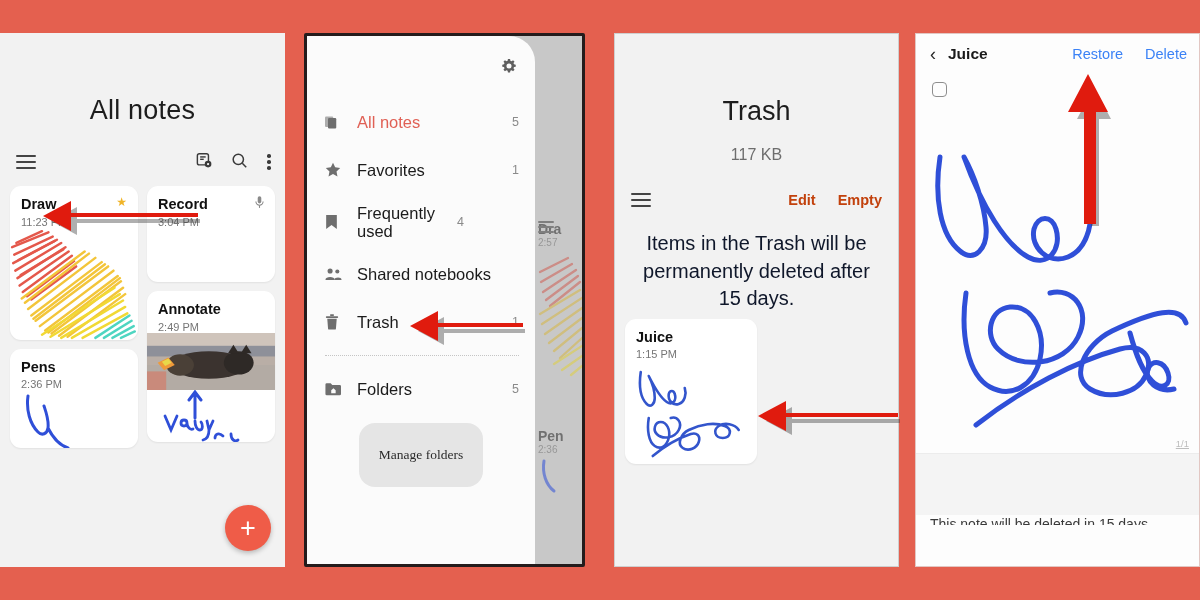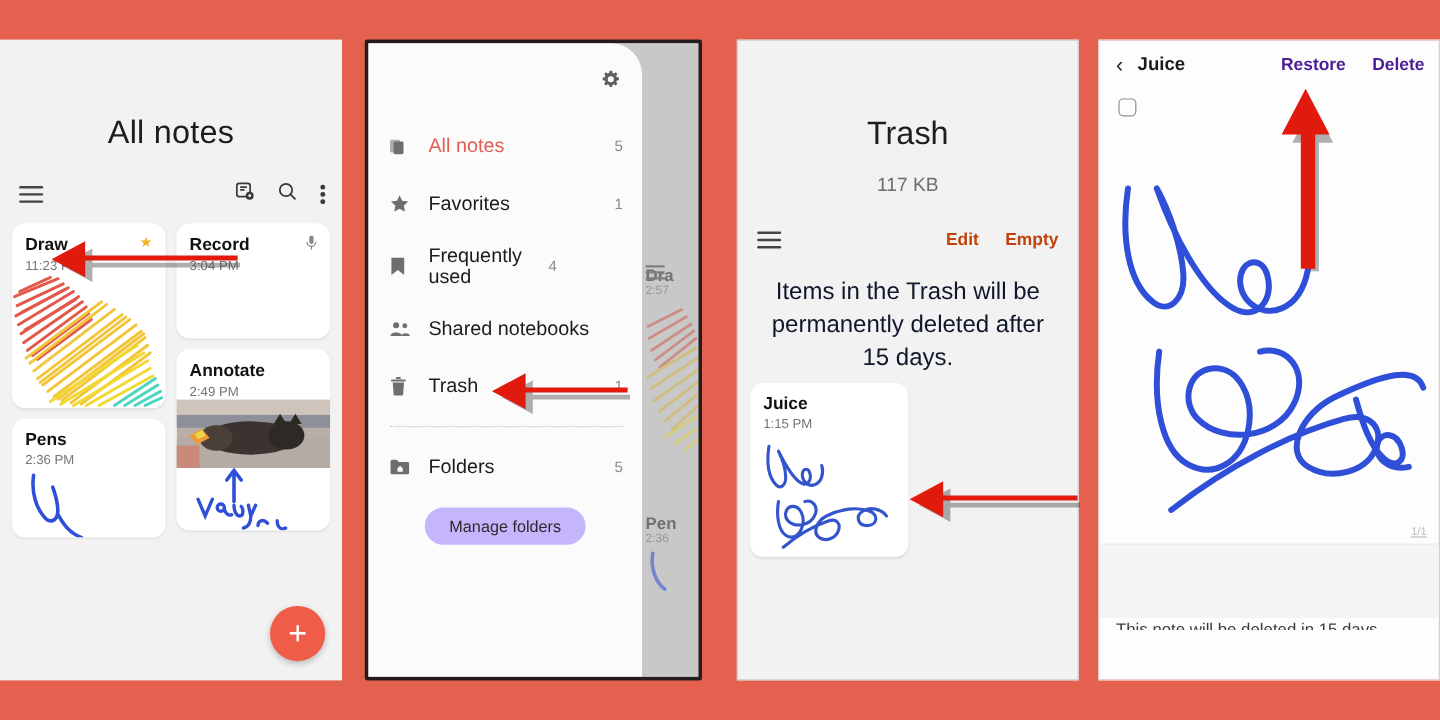--- a/index.html
+++ b/index.html
@@ -61,23 +61,23 @@
             background: #fbfbfb; border-top-right-radius: 26px; }
   #p2-gear { position: absolute; right: 18px; top: 22px; }
   .gear { width: 16px; height: 16px; }
   #p2-items { margin-top: 62px; }
   .drow { display: flex; align-items: center; padding: 0 16px 0 18px; min-height: 48px; }
   .drow .dicon { width: 22px; flex: 0 0 22px; display: flex; align-items: center; }
   .drow .dlabel { flex: 1; font-size: 16.5px; color: #1b1b1b; padding-left: 10px; line-height: 1.12; }
   .drow .dcount { font-size: 12.5px; color: #8a8a8a; }
   .drow.active .dlabel { color: #e06055; }
   .dsep { border-top: 1px dotted #c5c5c5; margin: 9px 16px 9px 18px; }
-  #p2-manage { margin: 10px auto 0 auto; display: block; background: #c4b5fd;
-               border: none; border-radius: 16px; padding: 8px 20px;
-               font-size: 13.5px; color: #2b2b2b; font-family: Liberation Sans, sans-serif; }
+  #p2-manage { margin: 10px auto 0 auto; display: block; background: #e5e5e5;
+               border: none; border-radius: 16px; padding: 24px 20px;
+               font-size: 13.5px; color: #2b2b2b; font-family: Liberation Serif, serif; }
   
   .mini-h { margin: 185px 0 0 8px; }
   .mini-card { margin: 10px 0 0 8px; }
   .mini-t { font-size: 14px; font-weight: bold; color: #2a2a2a; }
   .mini-time { font-size: 10px; color: #6f6f6f; }
 
   
   #panel3 { left: 614px; top: 33px; width: 285px; height: 534px; background: #f2f2f2;
             border: 1px solid #cfcfcf; }
   #p3-title { text-align: center; font-size: 27px; color: #1d1d1d; margin-top: 62px; }
@@ -89,21 +89,21 @@
   #p3-grid { padding: 6px 10px 0 10px; display: flex; }
   #p3-grid .col { width: 50%; }
 
   
   #panel4 { left: 915px; top: 33px; width: 285px; height: 534px; background: #fdfdfd;
             border: 1px solid #e2c7c3; }
   #p4-bar { display: flex; align-items: center; height: 40px; padding: 0 12px 0 14px; }
   #p4-back { font-size: 18px; color: #262626; line-height: 1; }
   #p4-title { font-size: 15.5px; font-weight: bold; color: #1b1b1b; margin-left: 12px; }
   #p4-bar .sp { flex: 1; }
-  .p4btn { font-size: 14.5px; font-weight: bold; color: #4c1d95; margin-left: 22px; }
+  .p4btn { font-size: 14.5px; font-weight: normal; color: #3b82f6; margin-left: 22px; }
   #p4-check { margin: 8px 0 0 16px; width: 15px; height: 15px;
               border: 1.6px solid #8e8e8e; border-radius: 4px; }
   #p4-canvas { position: relative; height: 356px; }
   #p4-page { position: absolute; right: 10px; bottom: 4px; font-size: 9.5px; color: #bdbdbd; text-decoration: underline; }
   #p4-divider { border-top: 1px solid #ececec; background: #f4f4f4; height: 62px; }
   #p4-footcut { font-size: 14px; color: #3a3a3a; padding: 0 14px; height: 10px;
                 overflow: hidden; line-height: 18px; }
 
   
   .arrow { position: absolute; pointer-events: none; }

